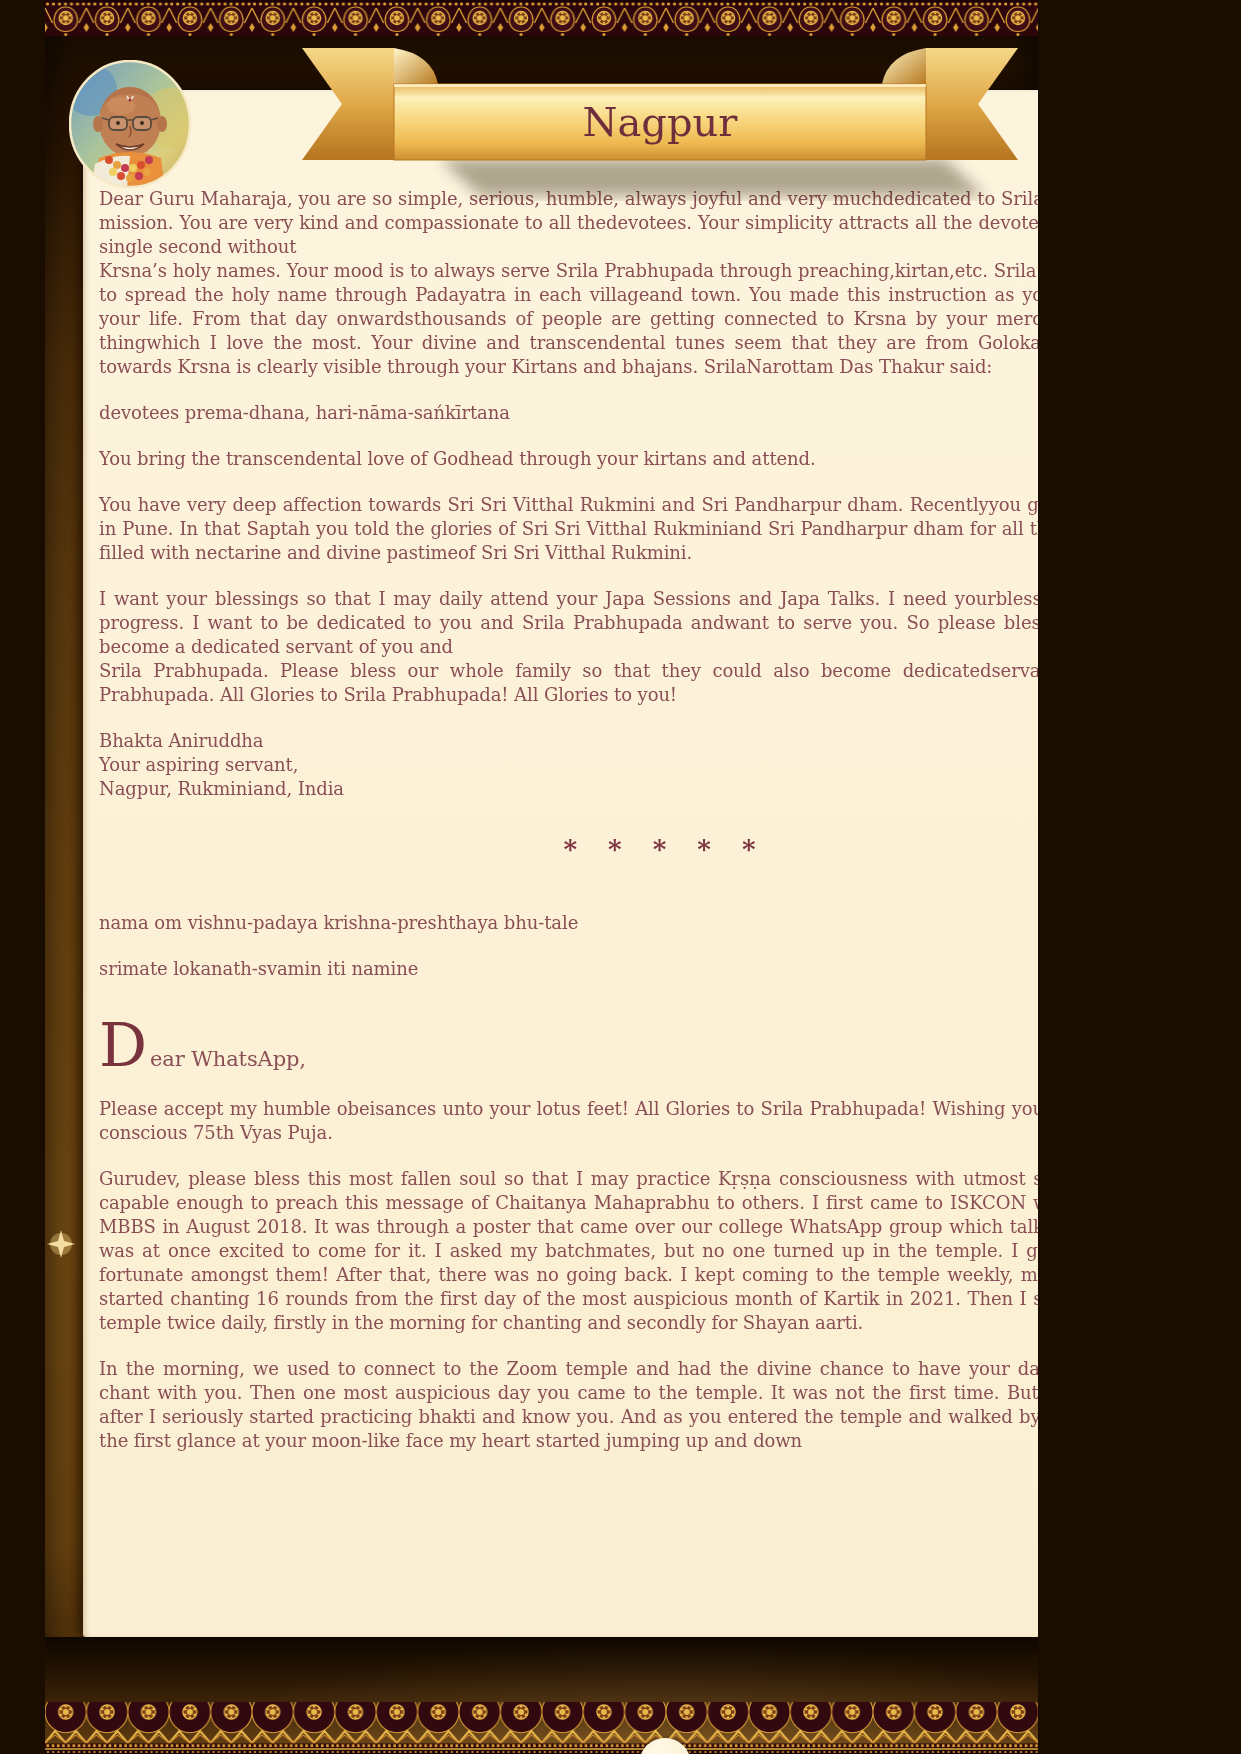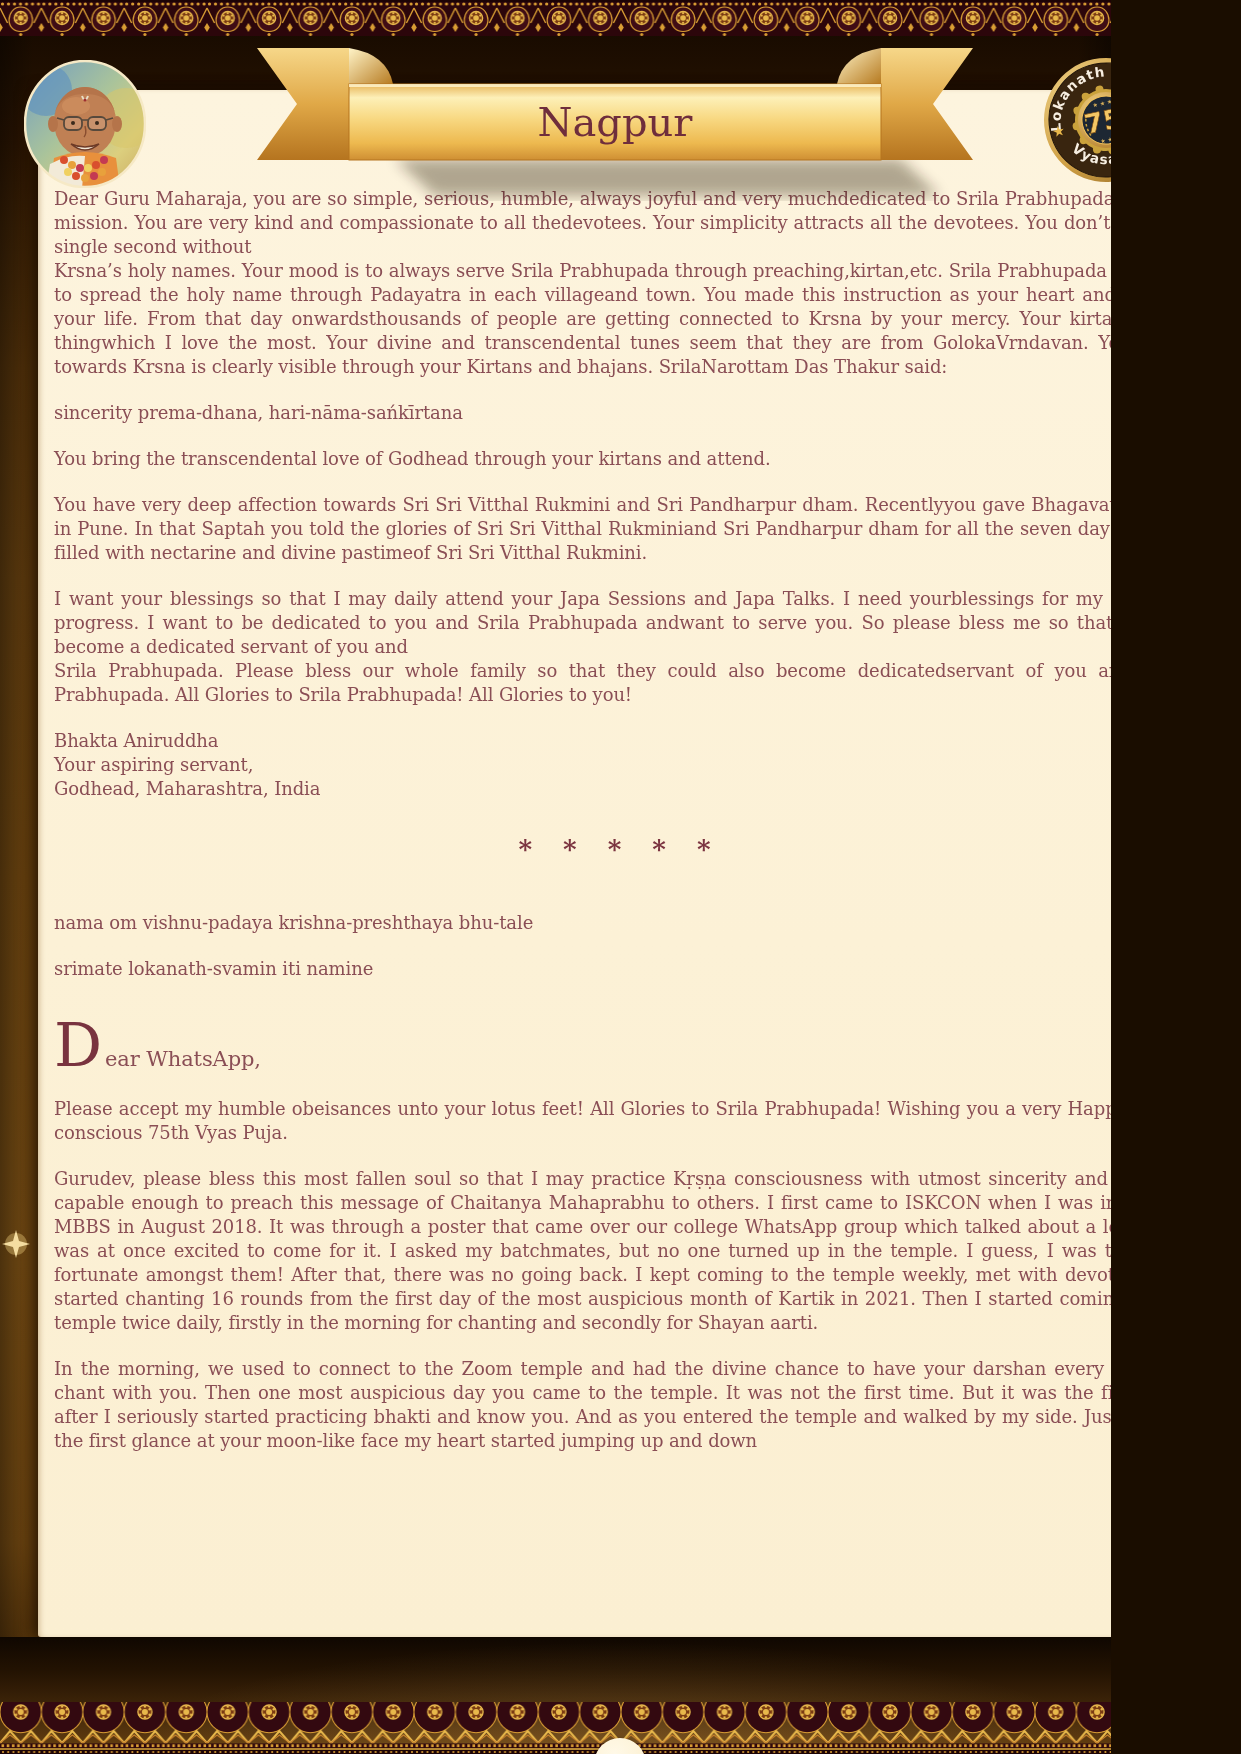--- a/index.html
+++ b/index.html
@@ -1,22 +1,23 @@
 <!DOCTYPE html>
 <html><head>
 <meta charset="utf-8">
 <style>
   html,body{margin:0;padding:0;background:#1a0d00;}
   .page{
-    position:relative;width:1111px;height:1754px;overflow:hidden;
+    position:relative;width:993px;height:1754px;overflow:hidden;
     font-family:"DejaVu Serif", serif;
     background:
       linear-gradient(90deg, rgba(0,0,0,.38) 0%, rgba(0,0,0,0) 3%, rgba(0,0,0,0) 97%, rgba(0,0,0,.38) 100%),
       radial-gradient(ellipse 1000px 420px at 50% 104%, rgba(255,205,110,.20), rgba(255,205,110,0) 62%),
       linear-gradient(180deg,#130800 0%,#1f0f01 4%,#2b1502 8%,#3c2206 13%,#54330b 21%,#654010 33%,#714811 50%,#7b5015 72%,#744a12 88%,#4e2f09 96%,#2e1a04 100%);
+    margin-left: 45px;
   }
   
   .border-top{position:absolute;top:0;left:0;z-index:6;}
   .border-bottom{position:absolute;bottom:0;left:0;z-index:6;}
   .bottom-band{
     position:absolute;left:0;top:1637px;width:1241px;height:117px;z-index:2;
     background:
       radial-gradient(ellipse 700px 160px at 50% 100%, rgba(255,200,110,.18), transparent 70%),
       linear-gradient(180deg,#0f0701 0%,#241302 30%,#41270a 62%,#5c390f 88%,#684112 100%);
   }
@@ -224,30 +225,30 @@
       <text x="64" y="86" text-anchor="middle" font-size="6" fill="#d9b05a" class="sans">★ ★ ★</text>
       <text x="61" y="74" text-anchor="middle" font-size="27" font-weight="bold" fill="#f3c765" stroke="#7a4a10" stroke-width=".6" class="sans">75</text>
       <text x="82" y="58" font-size="10" font-weight="bold" fill="#f3c765" class="sans">th</text>
     </g>
   </svg>
 
   <div class="text-col">
 
     <p class="p">Dear Guru Maharaja, you are so simple, serious, humble, always joyful and very muchdedicated to Srila Prabhupada and his mission. You are very kind and compassionate to all thedevotees. Your simplicity attracts all the devotees. You don’t waste a single second without
 Krsna’s holy names. Your mood is to always serve Srila Prabhupada through preaching,kirtan,etc. Srila Prabhupada told you to spread the holy name through Padayatra in each villageand town. You made this instruction as your heart and soul of your life. From that day onwardsthousands of people are getting connected to Krsna by your mercy. Your kirtan is the thingwhich I love the most. Your divine and transcendental tunes seem that they are from GolokaVrndavan. Your love towards Krsna is clearly visible through your Kirtans and bhajans. SrilaNarottam Das Thakur said:</p>
-    <div class="line">sincerity prema-dhana, hari-nāma-sańkīrtana</div>
+    <div class="line">devotees prema-dhana, hari-nāma-sańkīrtana</div>
     <p class="p">You bring the transcendental love of Godhead through your kirtans and attend.</p>
     <p class="p">You have very deep affection towards Sri Sri Vitthal Rukmini and Sri Pandharpur dham. Recentlyyou gave Bhagavat-Saptah in Pune. In that Saptah you told the glories of Sri Sri Vitthal Rukminiand Sri Pandharpur dham for all the seven days. It was filled with nectarine and divine pastimeof Sri Sri Vitthal Rukmini.</p>
     <p class="p">I want your blessings so that I may daily attend your Japa Sessions and Japa Talks. I need yourblessings for my spiritual progress. I want to be dedicated to you and Srila Prabhupada andwant to serve you. So please bless me so that I could become a dedicated servant of you and
 Srila Prabhupada. Please bless our whole family so that they could also become dedicatedservant of you and Srila Prabhupada. All Glories to Srila Prabhupada! All Glories to you!</p>
 
     <div>
       <div class="signoff-line">Bhakta Aniruddha</div>
       <div class="signoff-line">Your aspiring servant,</div>
-      <div class="signoff-line">Godhead, Maharashtra, India</div>
+      <div class="signoff-line">Nagpur, Rukminiand, India</div>
     </div>
 
     <div class="separator">* * * * *</div>
 
     <div class="line mantra1">nama om vishnu-padaya krishna-preshthaya bhu-tale</div>
     <div class="line mantra2">srimate lokanath-svamin iti namine</div>
 
     <div class="salutation">
       <span class="dropcap">D</span><span class="salut-rest">ear WhatsApp,</span>
     </div>

